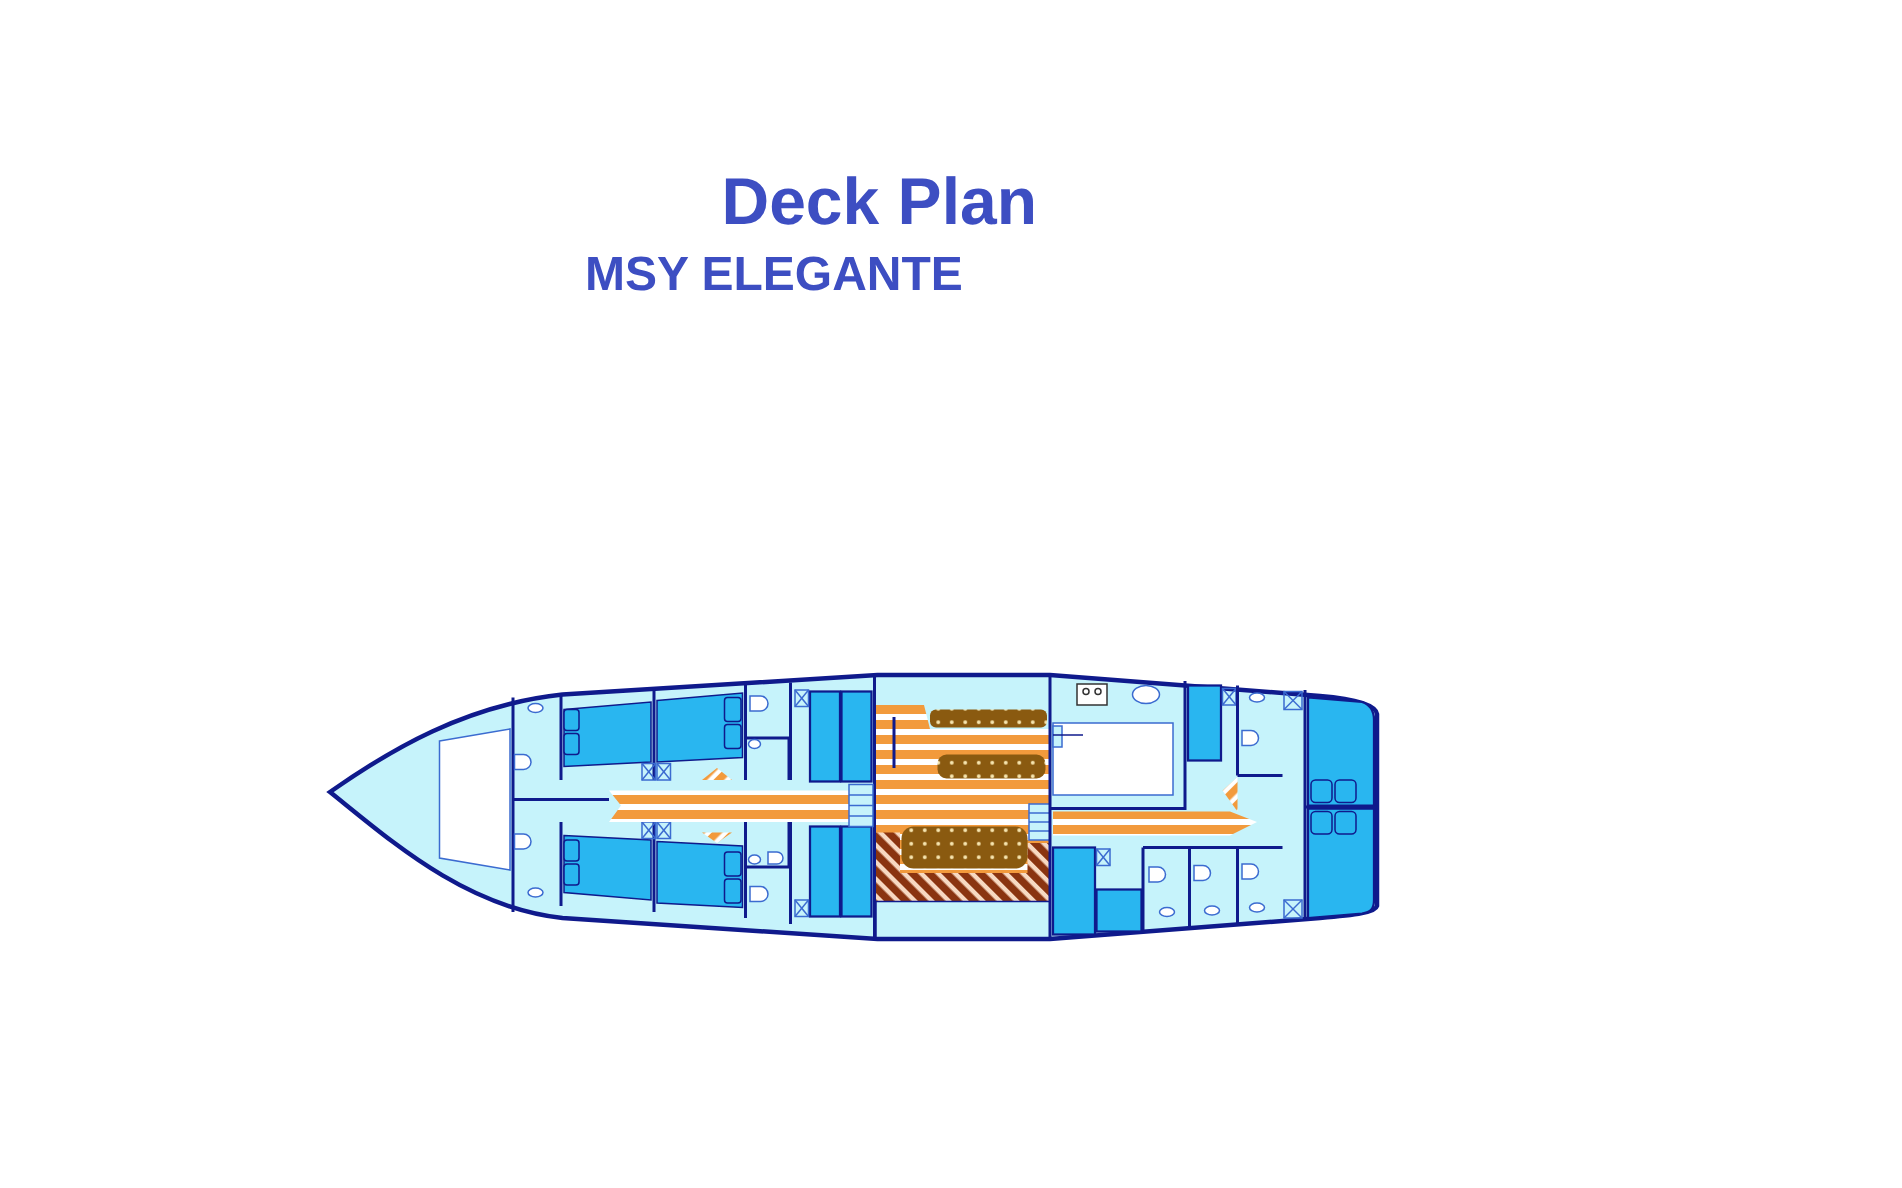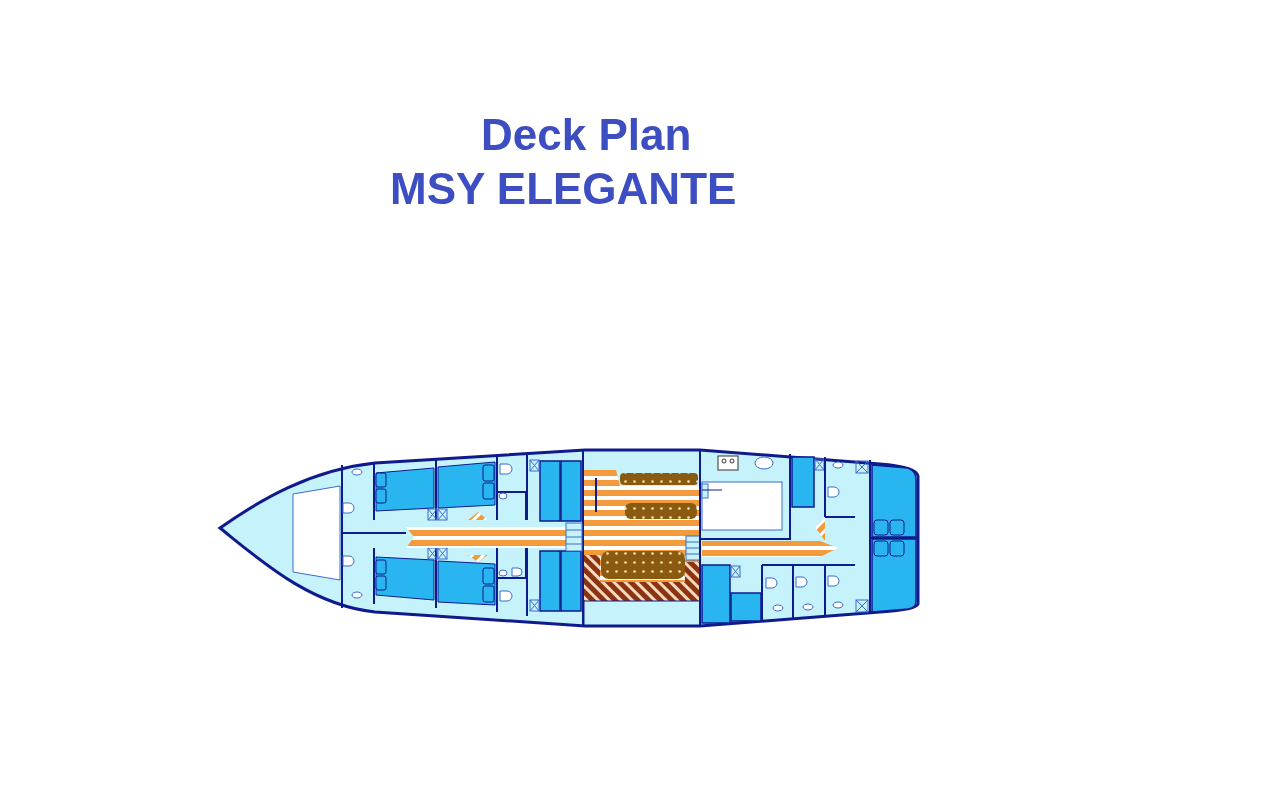--- a/index.html
+++ b/index.html
@@ -1,19 +1,19 @@
 <!DOCTYPE html>
 <html><head>
 <meta charset="utf-8">
 <style>
   html, body { margin: 0; padding: 0; background: #ffffff; }
   body { width: 1268px; height: 792px; position: relative; overflow: hidden; font-family: "Liberation Sans", sans-serif; }
   .title { position: absolute; color: #3d4ec2; font-weight: bold; font-family: "Liberation Sans", sans-serif; white-space: nowrap; letter-spacing: 0px; text-align: right; }
   #title-line1 { left: 481px; top: 110px; font-size: 44px; }
-  #title-line2 { left: 390px; top: 164px; font-size: 44px; }
+  #title-line2 { left: 390px; top: 164px; font-size: 32px; }
   #deck-svg { position: absolute; left: 0; top: 0; }
 </style>
 </head>
 <body>
 
 <div id="title-line1" class="title">Deck Plan</div>
 <div id="title-line2" class="title">MSY ELEGANTE</div>
 
 <svg id="deck-svg" width="1268" height="792" viewBox="0 0 1268 792">
   <defs>

